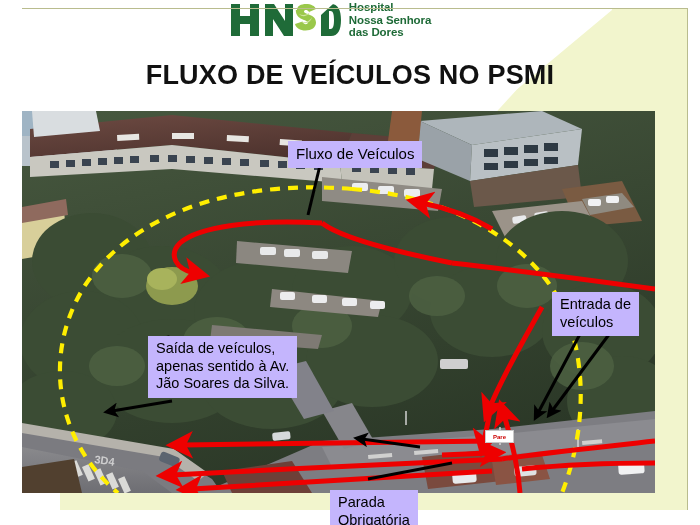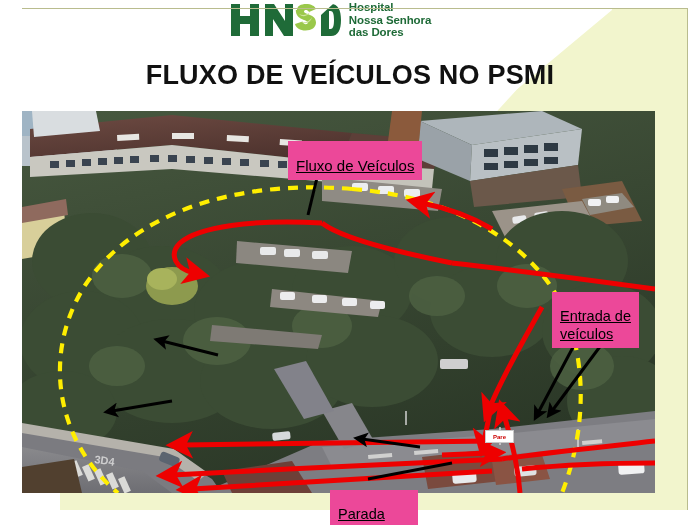--- a/index.html
+++ b/index.html
@@ -102,29 +102,28 @@
     width:633px; height:382px;
     overflow:hidden;
     z-index:4;
     background:#3c4a3a;
   }
   #photo svg{ display:block; }
 
   
   .callout{
     position:absolute;
-    background:#ec4899;
+    background:#c4b5fd;
     color:#000000;
     font-size:14.5px;
     line-height:17.5px;
-    padding:16px 8px 5px 8px;
+    padding:4px 8px 5px 8px;
     white-space:pre-line;
     z-index:9;
     box-sizing:border-box;
-    text-decoration:underline;
   }
   #callout-fluxo{ left:288px; top:141px; font-size:15px; }
   #callout-entrada{ left:552px; top:292px; }
   #callout-saida{ left:148px; top:336px; }
   #callout-parada{ left:330px; top:462px;margin-top:28px; }
 
   #pare-sign{
     position:absolute;
     left:485px; top:430px;
     width:29px; height:13px;
@@ -428,19 +427,22 @@
       <path d="M 196,244 L 140,230" fill="none" stroke="#000000" stroke-width="3" marker-end="url(#blackArrow)"></path>
       <path d="M 150,290 L 90,300" fill="none" stroke="#000000" stroke-width="3" marker-end="url(#blackArrow)"></path>
     </svg>
   </div>
 
   <div class="callout" id="callout-fluxo">Fluxo de Veículos</div>
 
   <div class="callout" id="callout-entrada">Entrada de
 veículos</div>
 
+  <div class="callout" id="callout-saida">Saída de veículos,
+apenas sentido à Av.
+Jão Soares da Silva.</div>
 
   <div class="callout" id="callout-parada">Parada
 Obrigatória</div>
 
   <div id="pare-sign">Pare</div>
 
 </div>
 
 </body></html>

